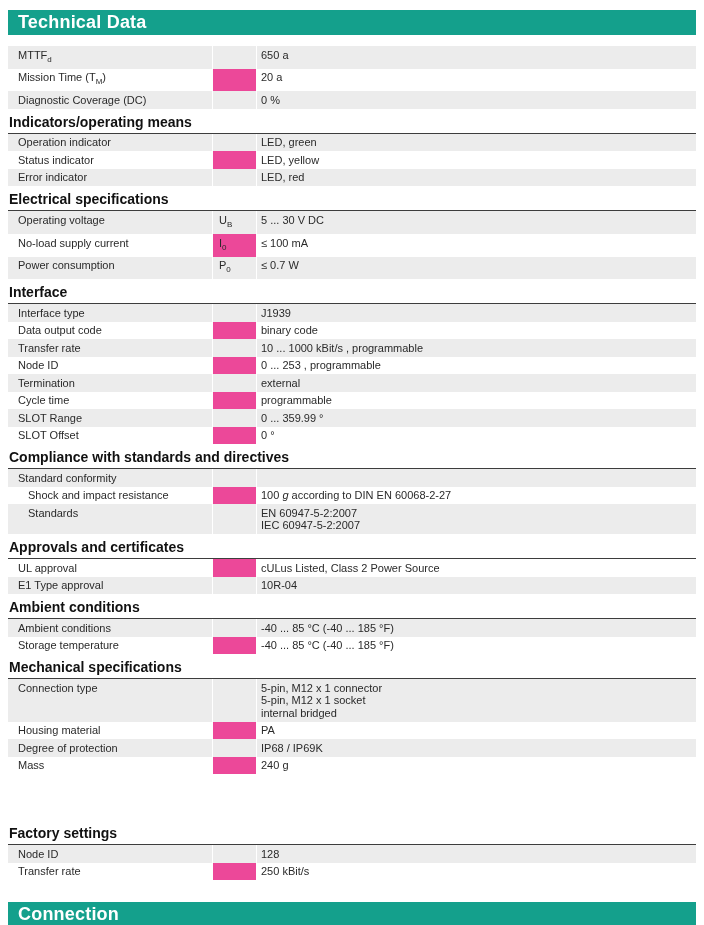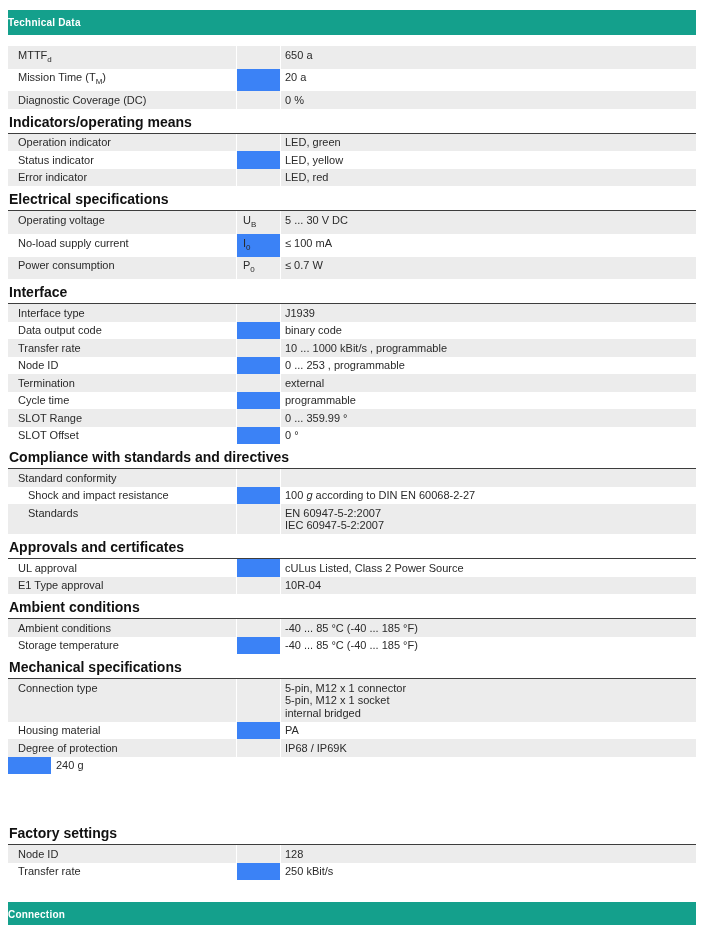--- a/index.html
+++ b/index.html
@@ -4,37 +4,37 @@
 <style>
   html,body{margin:0;padding:0;background:#fff;}
   body{
     width:704px;height:925px;overflow:hidden;
     font-family:"Liberation Sans","DejaVu Sans",sans-serif;
     color:#2a2a2a;-webkit-font-smoothing:antialiased;
   }
   .page{padding:0 8px;}
   .bar{
     height:25px;line-height:25px;
-    color:#fff;font-weight:bold;font-size:10px;
-    letter-spacing:0.2px;
+    color:#fff;font-weight:bold;font-size:18px;
+    padding-left:10px;letter-spacing:0.2px;
   }
   .bar-technical{margin-top:10px;}
   .bar-connection{margin-top:22px;}
   .tech-table{margin-top:11px;font-size:11px;}
   .section-header{
     font-weight:bold;font-size:14px;color:#111;
     padding:5px 2px 3px 1px;
     border-bottom:1px solid #3d3d3d;
     background:#fff;
   }
   .row{display:flex;align-items:stretch;}
   .cell{box-sizing:border-box;line-height:12.5px;padding-top:2.5px;padding-bottom:2.5px;}
-  .c-label{width:229px;padding-left:10px;border-right:1.5px solid #fff;background:#fff;}
+  .c-label{width:205px;padding-left:10px;border-right:1.5px solid #fff;background:#fff;}
   .c-label.indent1{padding-left:20px;}
-  .c-symbol{width:44px;padding-left:6px;border-right:1.5px solid #fff;background:#3b82f6;}
+  .c-symbol{width:44px;padding-left:6px;border-right:1.5px solid #fff;background:#ec4899;}
   .c-value{flex:1;padding-left:4px;background:#fff;}
   .row.shaded .c-label,.row.shaded .c-value,.row.shaded .c-symbol{background:#ececec;}
   sub{font-size:8px;}
   .diagram{margin-top:27px;margin-left:6px;}
   .diagram text{font-family:"Liberation Sans","DejaVu Sans",sans-serif;}
 </style>
 </head>
 <body>
 
 <div class="page">
@@ -180,20 +180,21 @@
         <div class="cell c-label">Housing material</div>
         <div class="cell c-symbol"></div>
         <div class="cell c-value">PA</div>
       </div>
       <div class="row shaded">
         <div class="cell c-label">Degree of protection</div>
         <div class="cell c-symbol"></div>
         <div class="cell c-value">IP68 / IP69K</div>
       </div>
       <div class="row">
+        <div class="cell c-label">Mass</div>
         <div class="cell c-symbol"></div>
         <div class="cell c-value">240 g</div>
       </div>
       <div class="section-header" style="border-bottom-color: rgb(61, 61, 61); margin-top: 46px;">Factory settings</div>
       <div class="row shaded">
         <div class="cell c-label">Node ID</div>
         <div class="cell c-symbol"></div>
         <div class="cell c-value">128</div>
       </div>
       <div class="row">

